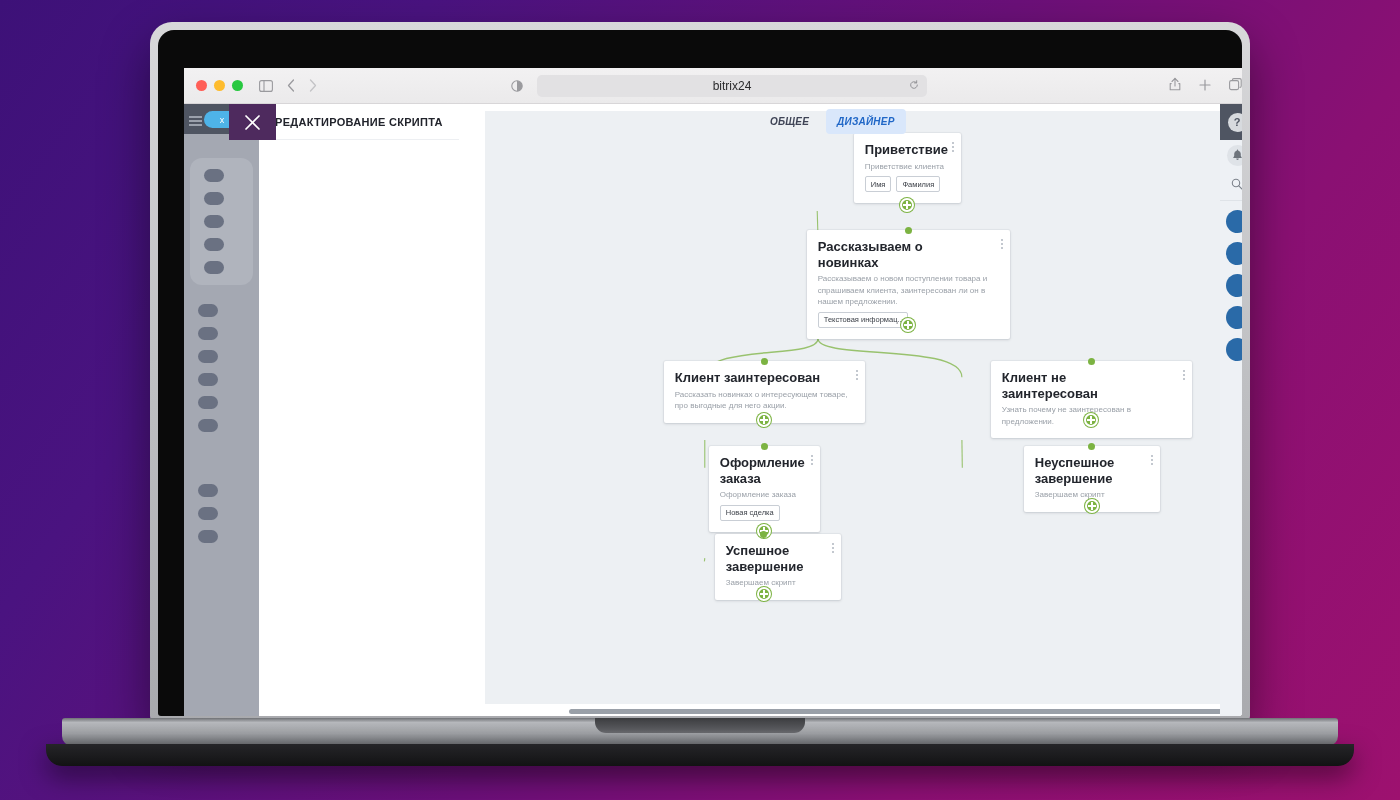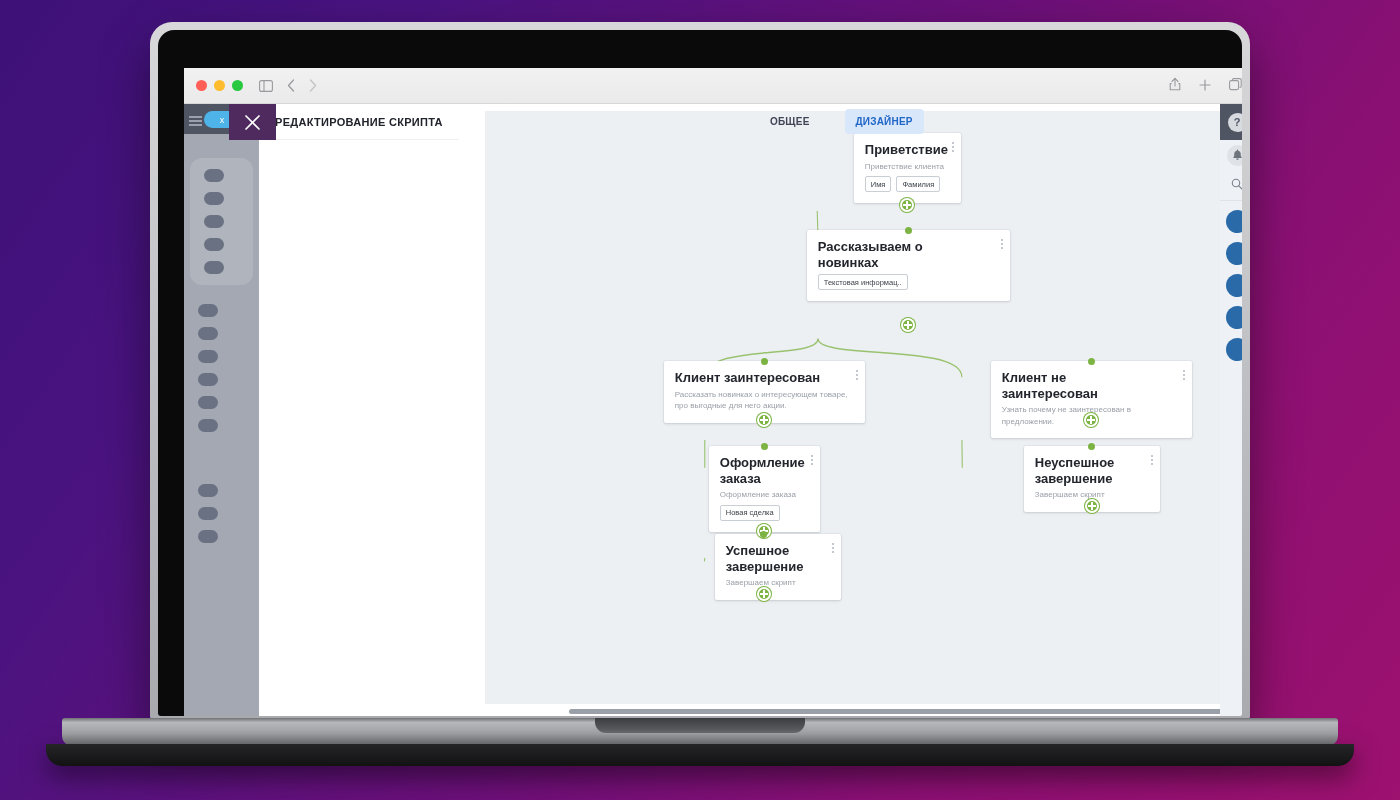--- a/index.html
+++ b/index.html
@@ -94,21 +94,21 @@
   .sb-dot { width: 20px; height: 13px; background: #6a7182; border-radius: 7px; }
   .sb-gap { height: 14px; }
 
   
   .main { flex: 1; display: flex; flex-direction: row; background: #fff; position: relative; min-width: 0; }
   .topbar {
     height: 36px; background: #fff; display: flex; align-items: center;
     padding: 0 16px; border-bottom: 1px solid #edeff2; position: relative; z-index: 3;
   }
   .page-title { font-size: 11px; font-weight: bold; color: #21232b; letter-spacing: .3px; }
-  .tabs { position: absolute; left: 500px; display: flex; align-items: center; gap: 24px; }
+  .tabs { position: absolute; left: 500px; display: flex; align-items: center; gap: 6px; font-style: italic; }
   .tab { font-size: 10px; font-weight: bold; color: #3f4456; padding: 7px 11px; border-radius: 4px; letter-spacing: .2px; }
   .tab.active { background: #d9e7fb; color: #2067c7; }
 
   .canvas-wrap { flex: 1; background: #fff; padding: 7px 0 0 26px; position: relative; overflow: hidden; }
   .canvas { position: absolute; left: 26px; top: 7px; right: 0; bottom: 12px; background: #edf0f3; overflow: hidden; }
   .hscroll { position: absolute; left: 110px; bottom: 2px; width: 860px; height: 5px; background: #9aa0a8; border-radius: 3px; }
 
   
   .rail { width: 34px; flex: 0 0 34px; background: #eef1f5; position: relative; }
   .rail-help {
@@ -178,20 +178,37 @@
             <svg width="8" height="13" viewBox="0 0 8 13" fill="none" stroke="currentColor" stroke-width="1.3" stroke-linecap="round" stroke-linejoin="round">
                 <polyline points="6.5,1 1.5,6.5 6.5,12"></polyline>
               </svg>
           </span>
           <span class="chrome-ico" style="color:#c3c3c6">
             <svg width="8" height="13" viewBox="0 0 8 13" fill="none" stroke="currentColor" stroke-width="1.3" stroke-linecap="round" stroke-linejoin="round">
                 <polyline points="1.5,1 6.5,6.5 1.5,12"></polyline>
               </svg>
           </span>
 
+          <div class="addr-wrap">
+            <span class="chrome-ico shield">
+              <svg width="12" height="12" viewBox="0 0 12 12">
+                  <circle cx="6" cy="6" r="5.2" fill="none" stroke="currentColor" stroke-width="1.1"></circle>
+                  <path d="M6 .8 A5.2 5.2 0 0 1 6 11.2 Z" fill="currentColor"></path>
+                </svg>
+            </span>
+            <div class="addr">
+              <span class="addr-txt">bitrix24</span>
+              <span class="addr-reload">
+                <svg width="10" height="10" viewBox="0 0 12 12" fill="none" stroke="currentColor" stroke-width="1.1" stroke-linecap="round">
+                  <path d="M10 6a4 4 0 1 1-1.2-2.85"></path>
+                    <polyline points="9.2,0.9 9.2,3.5 6.6,3.5"></polyline>
+                </svg>
+              </span>
+            </div>
+          </div>
 
           <div class="chrome-right">
             <span>
               <svg width="12" height="14" viewBox="0 0 12 14" fill="none" stroke="currentColor" stroke-width="1.1" stroke-linecap="round" stroke-linejoin="round">
                 <path d="M3 4.5 6 1.4 9 4.5"></path>
                   <line x1="6" y1="1.4" x2="6" y2="9"></line>
                   <path d="M2.2 6.6H1.2v6.2h9.6V6.6H9.8"></path>
               </svg>
             </span>
             <span>
@@ -308,20 +325,21 @@
                         <span class="tag">Фамилия</span>
                       </div>
                       <div class="kebab">
                         <i></i>
                         <i></i>
                         <i></i>
                       </div>
                     </div>
                     <div class="node" style="left: 322px; top: 119px; width: 203px;">
                       <div class="node-title">Рассказываем о новинках</div>
+                      <div class="node-desc">Рассказываем о новом поступлении товара и спрашиваем клиента, заинтересован ли он в нашем предложении.</div>
                       <div class="tags">
                         <span class="tag">Текстовая информац..</span>
                       </div>
                       <div class="kebab">
                         <i></i>
                         <i></i>
                         <i></i>
                       </div>
                     </div>
                     <div class="node" style="left: 179px; top: 250px; width: 201px;">

